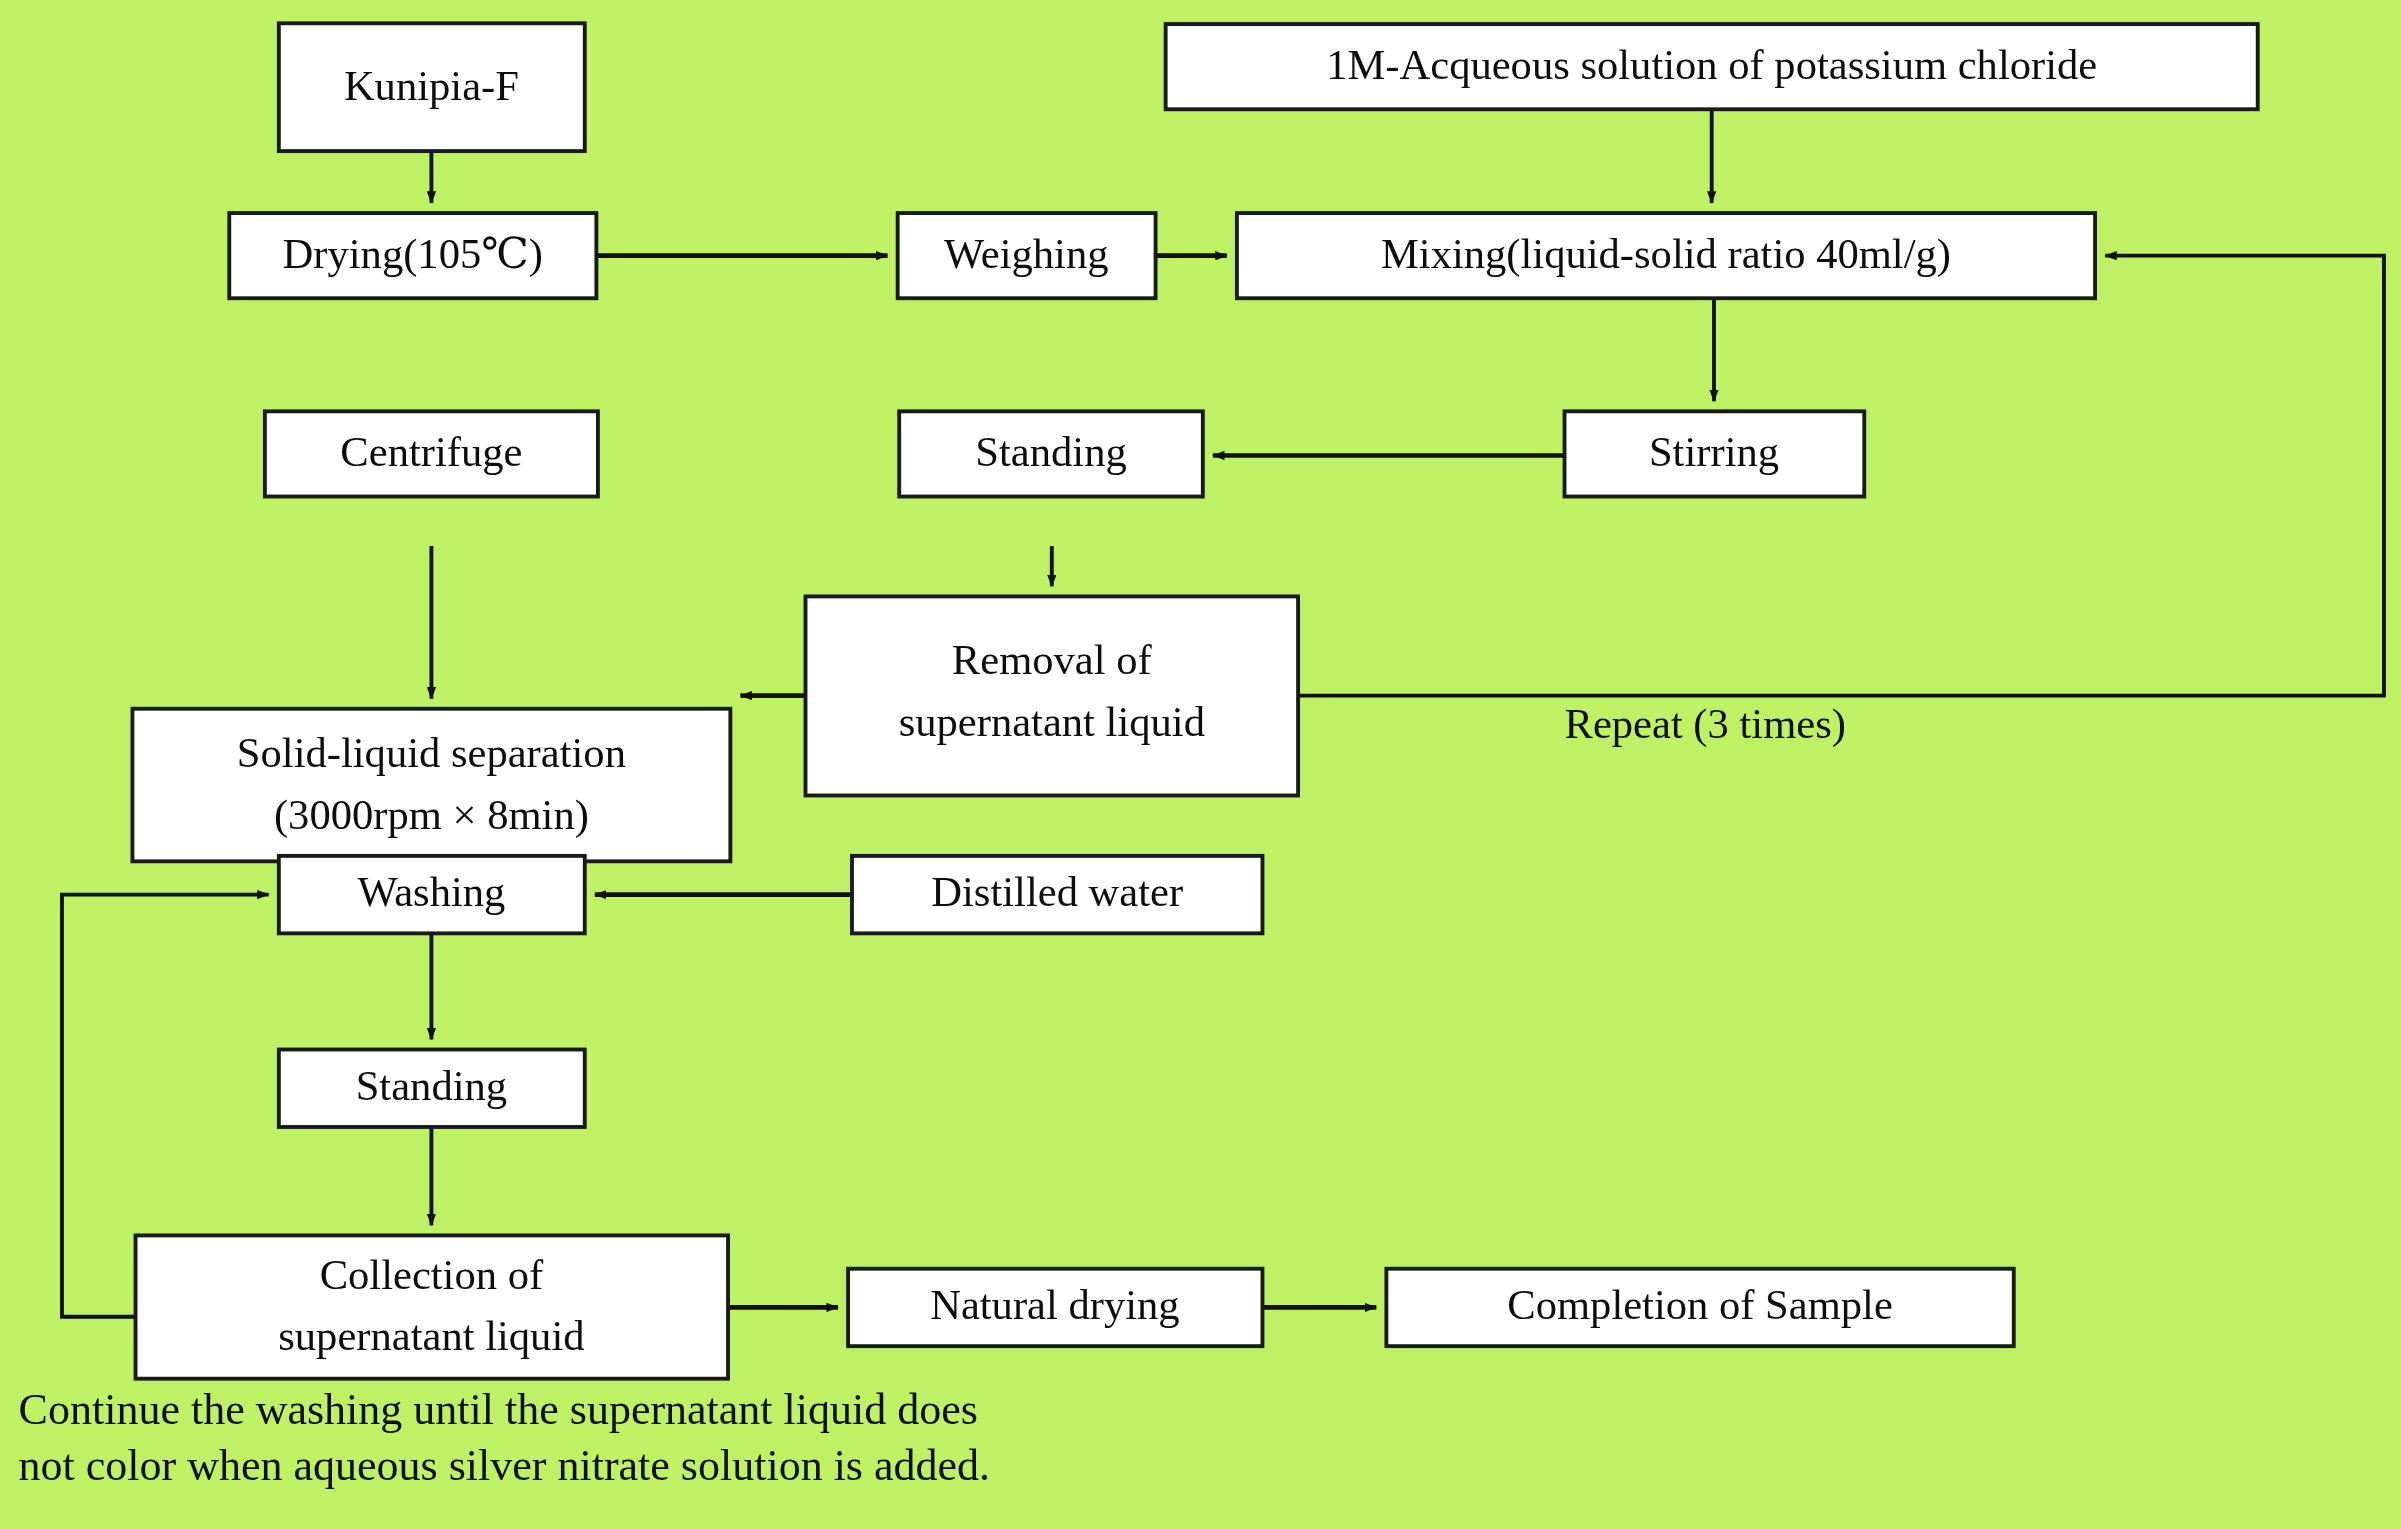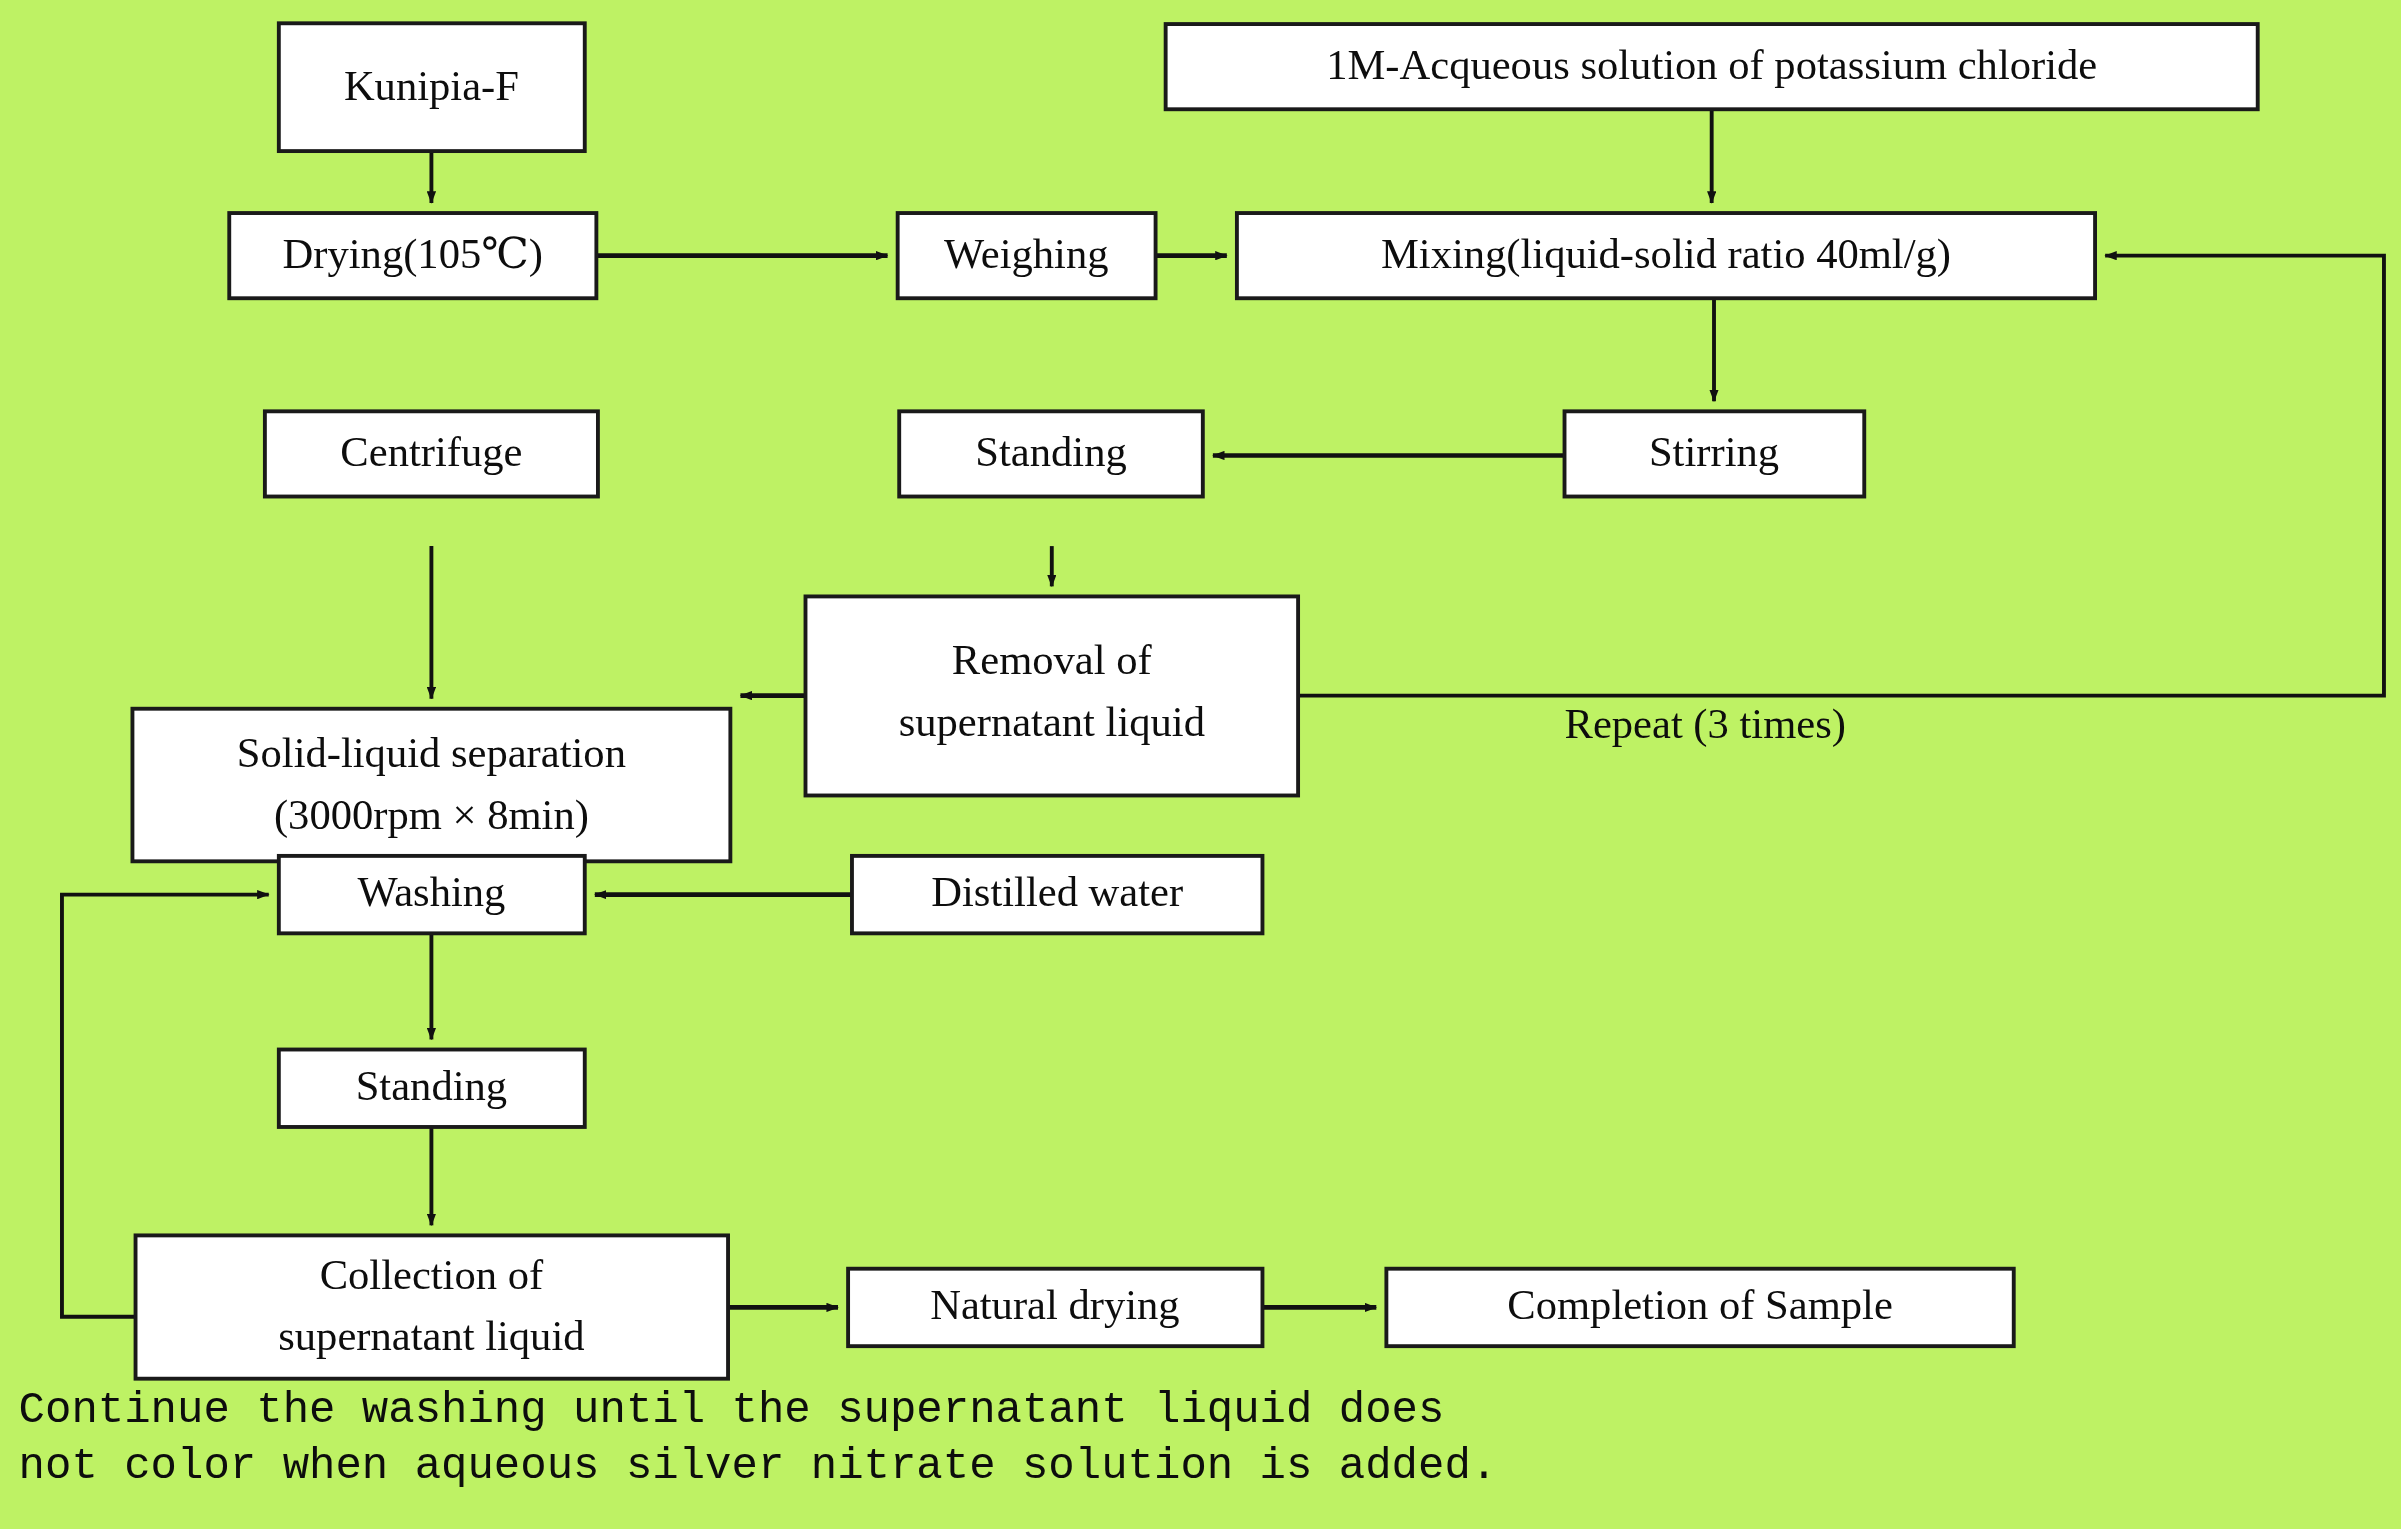--- a/index.html
+++ b/index.html
@@ -52,21 +52,21 @@
     fill: #0d0d0d;
     font-size: 55px;
     text-anchor: start;
     dominant-baseline: middle;
   }
   .caption {
     position: absolute;
     left: 18.6px;
     top: 1382px;
     width: 1549px;
-    font-family: Liberation Mono, monospace;
+    font-family: Liberation Serif, serif;
     font-size: 44px;
     line-height: 1.28;
     color: #0d0d0d;
     white-space: pre-line;
   }
 </style>
 </head>
 <body>
 
 <div id="stage">

